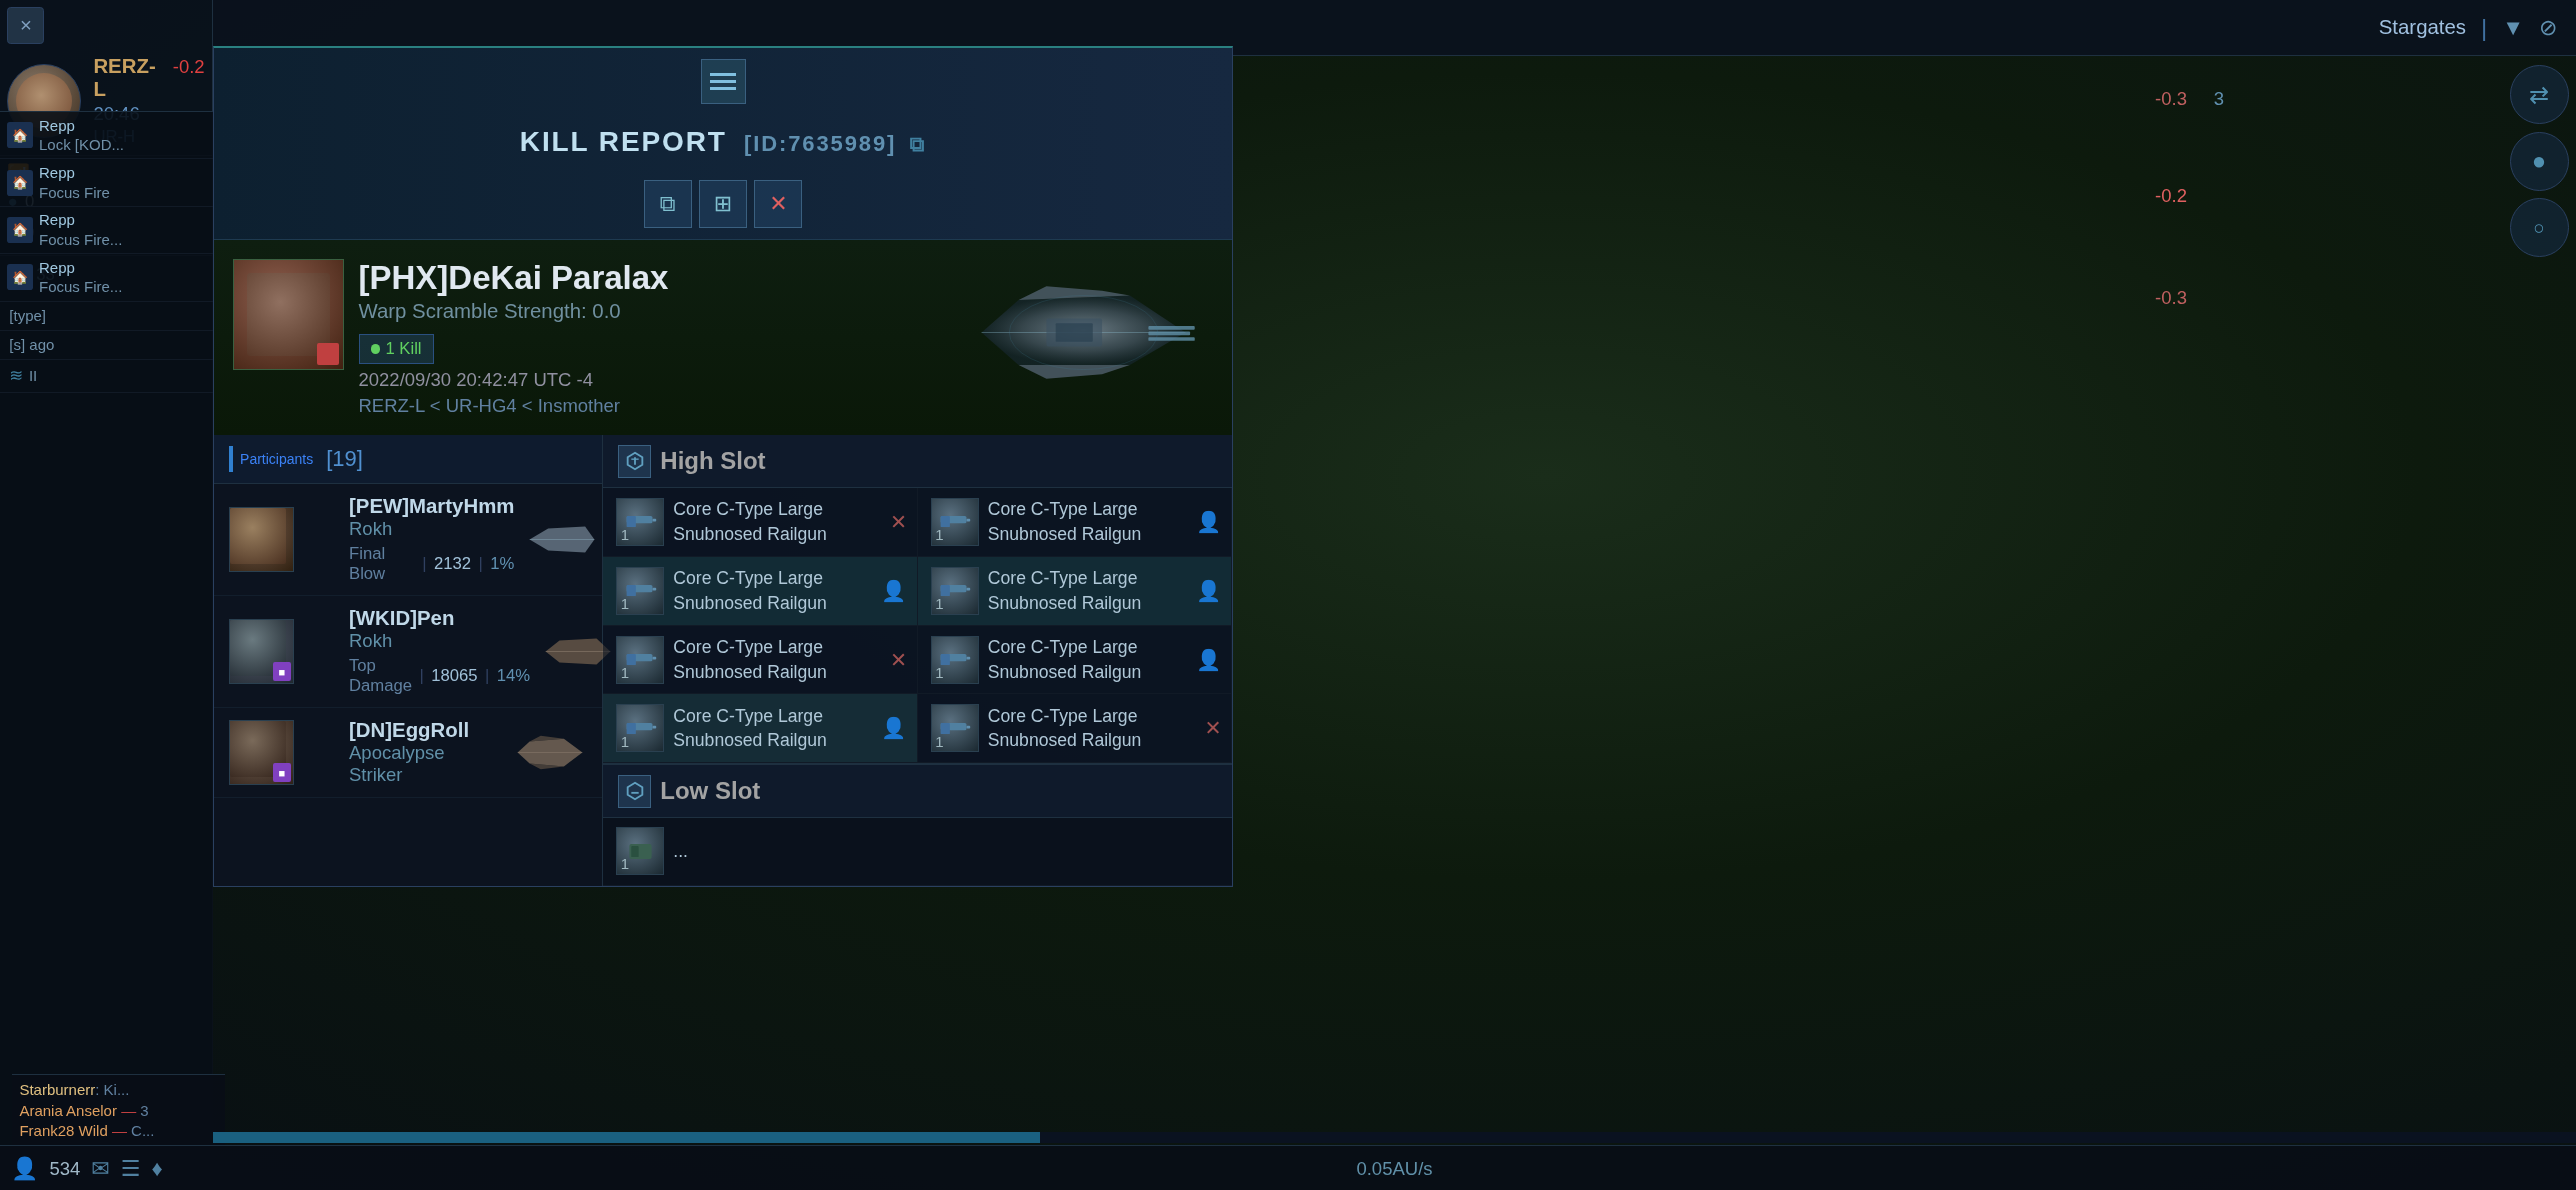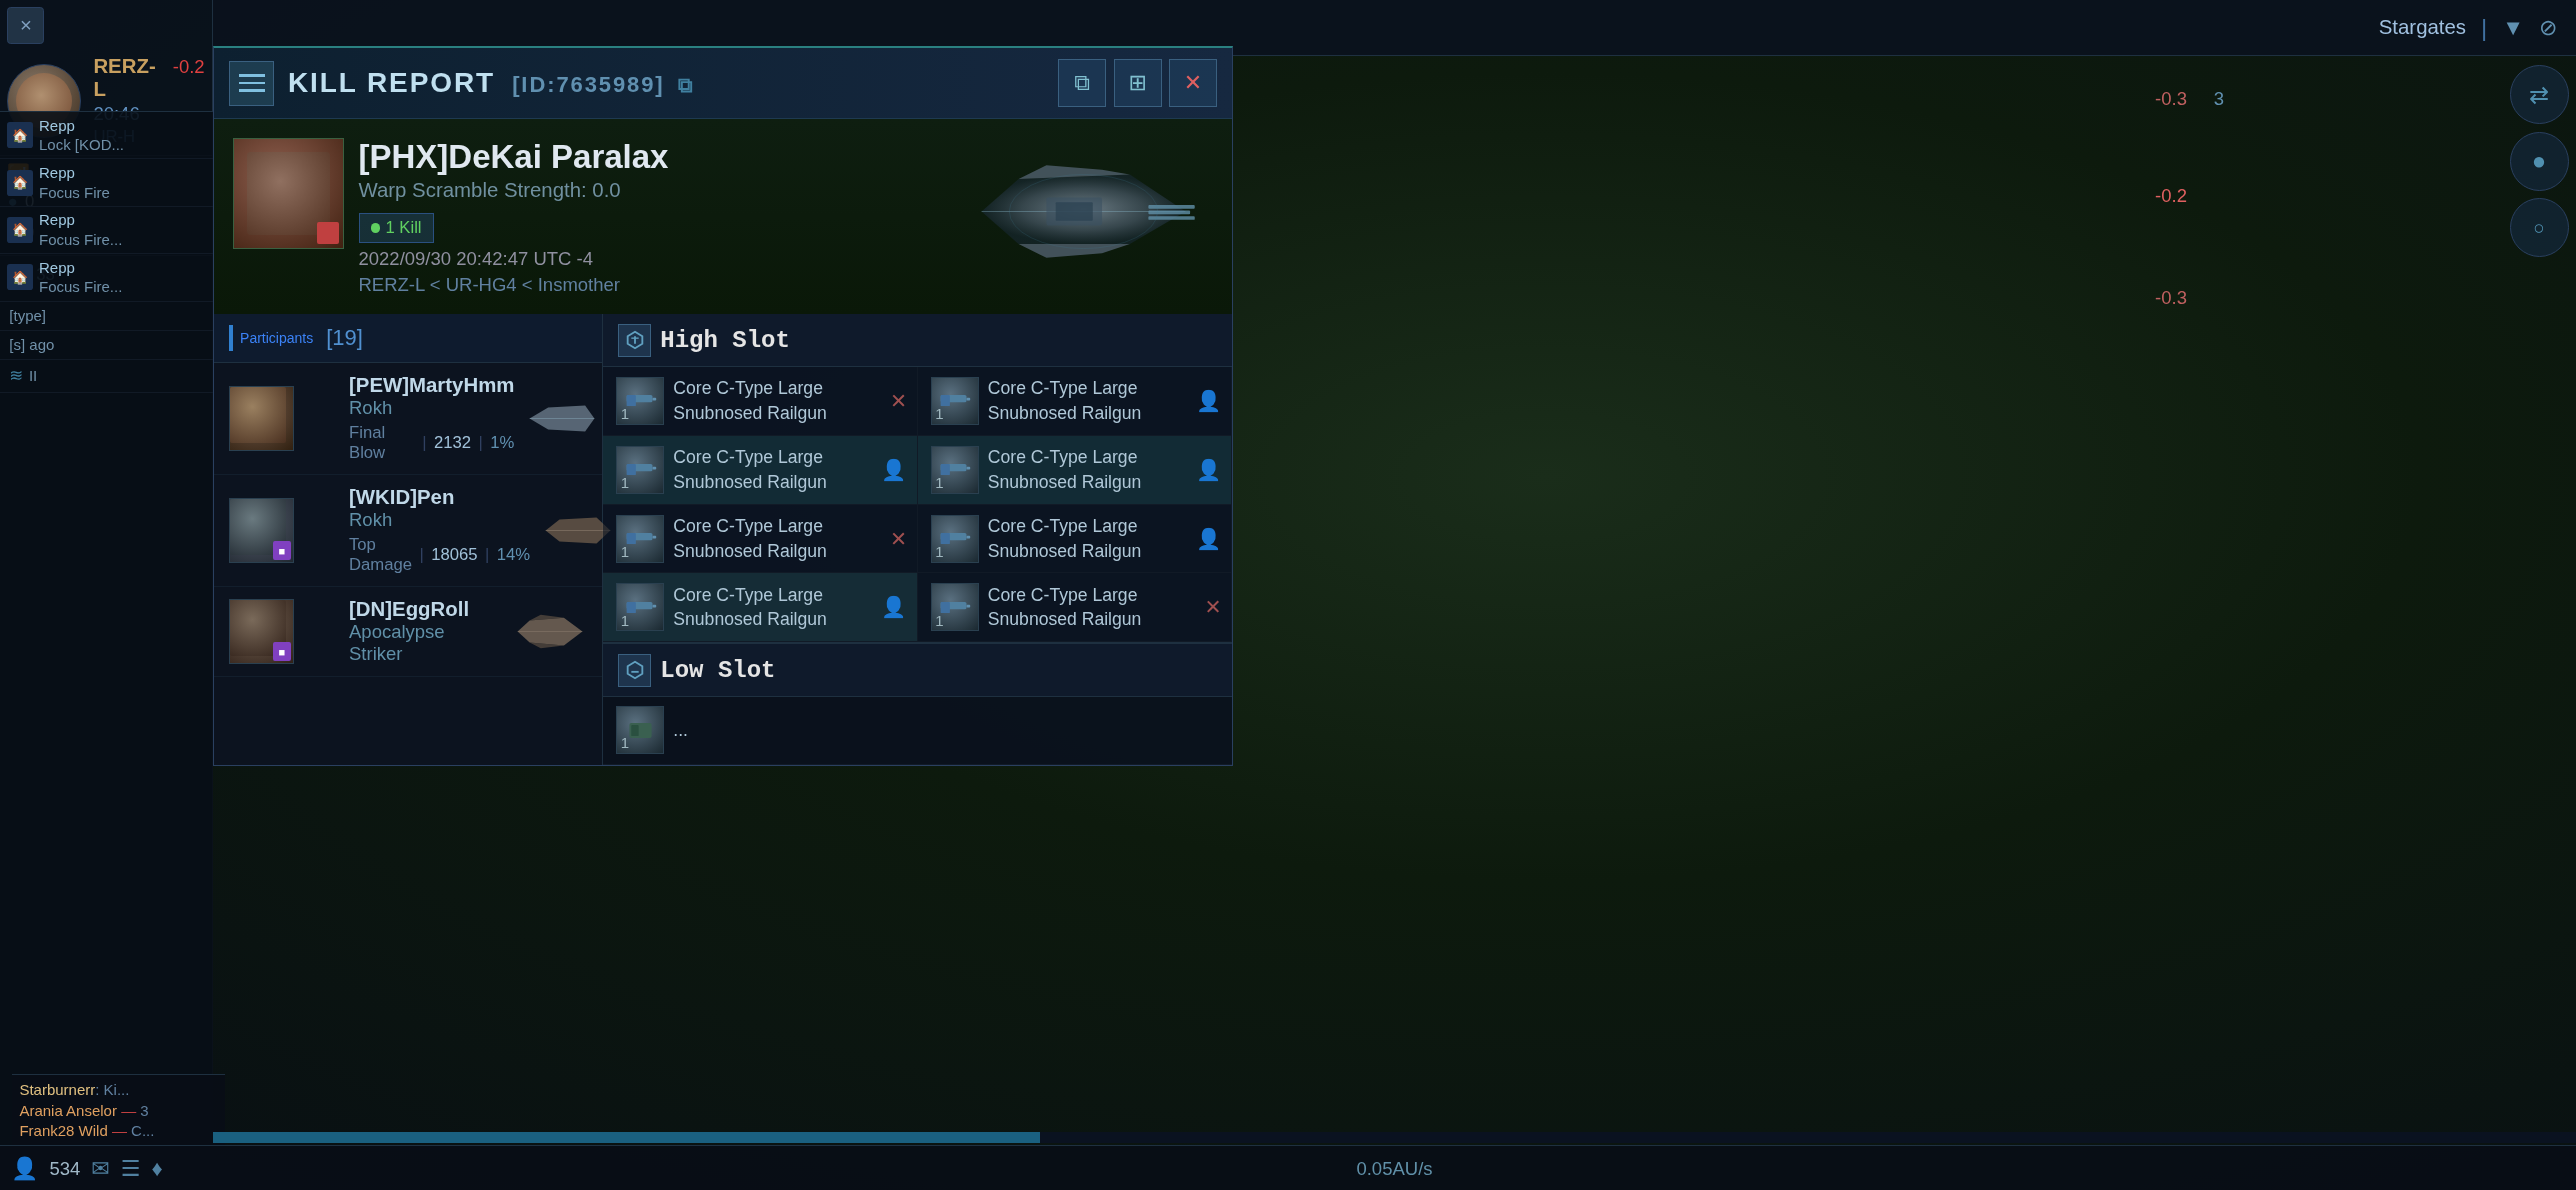--- a/index.html
+++ b/index.html
@@ -193,21 +193,22 @@
       border: 0.9px solid #2a4060;
       border-top: 2.8px solid #2a8080;
     }
 
     .modal-header {
       display: flex;
       align-items: center;
       background: linear-gradient(to right, #0d2030, #162840);
       padding: 11px 15px;
       border-bottom: 0.9px solid #1e3a50;
-      gap: 14px;
+      gap: 22px;
+      flex-direction: column;
     }
 
     .menu-icon {
       width: 45px;
       height: 45px;
       background: rgba(40,80,100,0.6);
       border: 0.9px solid #3a6080;
       display: flex;
       flex-direction: column;
       align-items: center;
@@ -542,24 +543,23 @@
       background: rgba(40,70,100,0.6);
       border: 0.9px solid #3a6080;
       display: flex;
       align-items: center;
       justify-content: center;
       color: #60a0c0;
       font-size: 16.7px;
     }
 
     .slot-title {
-      color: #e5e5e5;
+      color: #a3a3a3;
       font-size: 24px;
       font-weight: bold;
-      font-family: Liberation Mono, monospace;
     }
 
     .slot-grid {
       display: grid;
       grid-template-columns: 1fr 1fr;
       gap: 0;
     }
 
     .slot-item {
       display: flex;

